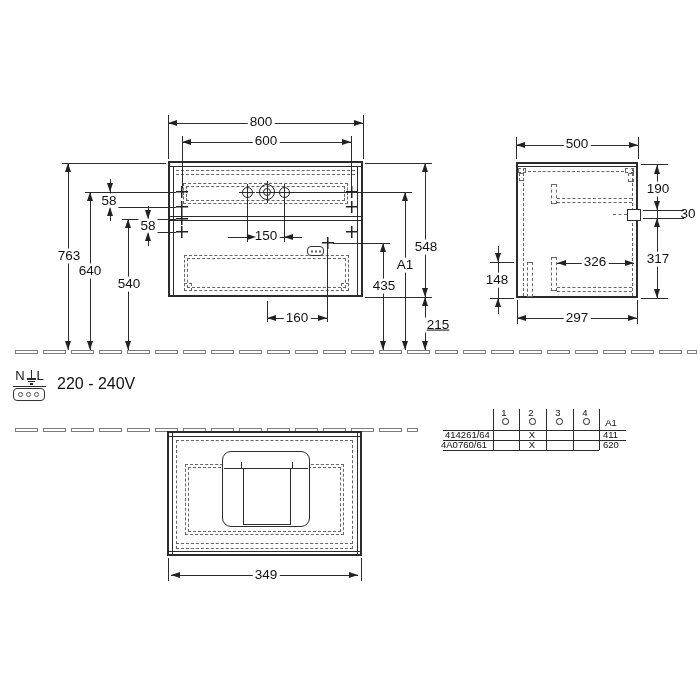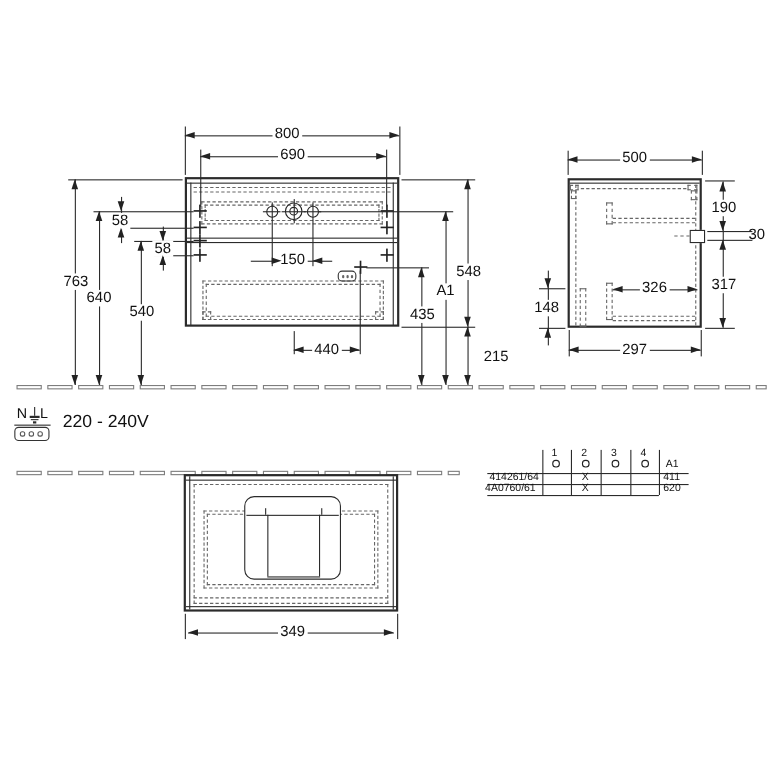--- a/index.html
+++ b/index.html
@@ -103,32 +103,32 @@
     <div class="v" style="left:110px;top:179px;height:42px;"></div>
     <div class="v" style="left:148px;top:206px;height:40px;"></div>
     <div class="v" style="left:68px;top:163px;height:187px;"></div>
     <div class="v" style="left:90px;top:192px;height:158px;"></div>
     <div class="v" style="left:128px;top:219px;height:131px;"></div>
     <div class="v" style="left:383px;top:243px;height:107px;"></div>
     <div class="v" style="left:405px;top:192px;height:158px;"></div>
     <div class="v" style="left:425px;top:163px;height:187px;"></div>
 
     <div class="lbl" style="left:261px;top:122px;">800</div>
-    <div class="lbl" style="left:266px;top:141px;">690</div>
+    <div class="lbl" style="left:266px;top:141px;">600</div>
     <div class="lbl" style="left:109px;top:201px;">58</div>
     <div class="lbl" style="left:148px;top:226px;">58</div>
     <div class="lbl" style="left:266px;top:236px;">150</div>
     <div class="lbl" style="left:69px;top:256px;">763</div>
     <div class="lbl" style="left:90px;top:271px;">640</div>
     <div class="lbl" style="left:129px;top:284px;">540</div>
-    <div class="lbl" style="left:297px;top:318px;">440</div>
+    <div class="lbl" style="left:297px;top:318px;">160</div>
     <div class="lbl" style="left:384px;top:286px;">435</div>
     <div class="lbl" style="left:405px;top:265px;">A1</div>
     <div class="lbl" style="left:426px;top:247px;">548</div>
-    <div class="lbl" style="left:451px;top:325px;">215</div>
+    <div class="lbl" style="left:438px;top:325px;text-decoration:underline;">215</div>
 
     <div class="aL" style="left:168px;top:123px;"></div>
     <div class="aR" style="left:363px;top:123px;"></div>
     <div class="aL" style="left:182px;top:142px;"></div>
     <div class="aR" style="left:351px;top:142px;"></div>
     <div class="aD" style="left:110px;top:192px;"></div>
     <div class="aU" style="left:110px;top:207px;"></div>
     <div class="aD" style="left:148px;top:219px;"></div>
     <div class="aU" style="left:148px;top:232px;"></div>
     <div class="aU" style="left:68px;top:163px;"></div>

